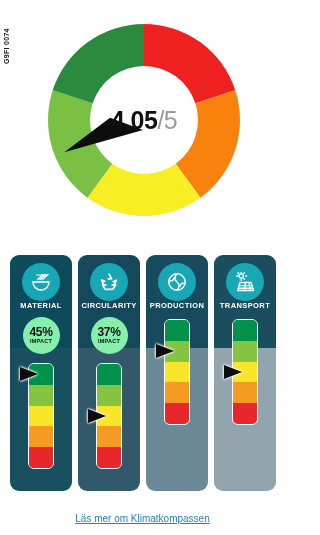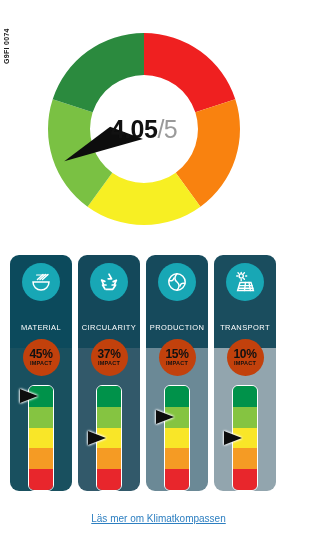--- a/index.html
+++ b/index.html
@@ -30,21 +30,21 @@
     transform: rotate(180deg);
     text-align: left;
     white-space: nowrap;
     line-height: 14px;
   }
 
   
   .gauge-wrap {
     position: absolute;
     left: 48px;
-    top: 13px;
+    top: 4px;
     width: 192px;
     height: 232px;
   }
   .gauge-svg { display: block; }
 
   .score-text {
     position: absolute;
     left: 0;
     top: 0;
     width: 192px;
@@ -110,34 +110,34 @@
     margin-top: 8px;
     width: 38px;
     height: 38px;
     border-radius: 50%;
     background: #18a7b5;
     display: flex;
     align-items: center;
     justify-content: center;
   }
   .card-title {
-    margin-top: 22px;
+    margin-top: 0;
     font-size: 7.5px;
-    font-weight: normal;
+    font-weight: bold;
     color: #ffffff;
     letter-spacing: 0.4px;
     text-align: center;
     line-height: 9px;
   }
   .impact-badge {
     margin-top: 7px;
     width: 37px;
     height: 37px;
     border-radius: 50%;
-    background: #c2410c;
+    background: #86efac;
     display: flex;
     flex-direction: column;
     align-items: center;
     justify-content: center;
     line-height: 1;
   }
   .impact-pct {
     font-size: 12px;
     font-weight: bold;
     color: #111111;
@@ -182,21 +182,20 @@
     filter: drop-shadow(0px 0px 1.2px #ffffff) drop-shadow(0px 0px 1.2px #ffffff);
   }
 
   
   .footer {
     position: absolute;
     left: 0;
     top: 508px;
     width: 285px;
     text-align: center;
-    padding-left: 16px;
   }
   .footer-link {
     font-size: 10px;
     color: #2d7fc1;
     text-decoration: underline;
     cursor: pointer;
   }
 </style>
 </head>
 <body>
@@ -290,24 +289,20 @@
       <div class="card-inner">
         <div class="card-icon">
           <svg width="24" height="24" viewBox="0 0 24 24" fill="none" stroke="#ffffff" stroke-width="1.5" stroke-linecap="round">
       <circle cx="12" cy="12" r="8.2"></circle>
       <path d="M12 3.8 C 9 7 9.5 10 12 12 C 14.5 14 15 17 12 20.2"></path>
       <path d="M4.2 10.5 C 7 11.5 8.5 10 9 8"></path>
       <path d="M19.8 13.5 C 17 12.5 15.6 14 15 16"></path>
     </svg>
         </div>
         <div class="card-title">PRODUCTION</div>
-        <div class="impact-badge">
-          <div class="impact-pct">15%</div>
-          <div class="impact-label">IMPACT</div>
-        </div>
         <div class="bar-area">
           <div class="bar">
             <div class="bar-seg" style="background: rgb(0, 146, 74);"></div>
             <div class="bar-seg" style="background: rgb(133, 196, 65);"></div>
             <div class="bar-seg" style="background: rgb(249, 230, 40);"></div>
             <div class="bar-seg" style="background: rgb(245, 155, 36);"></div>
             <div class="bar-seg" style="background: rgb(232, 38, 44);"></div>
           </div>
           <div class="needle" style="top: 24.8px; left: 10px;"></div>
         </div>
@@ -328,24 +323,20 @@
             <path d="M10.7 8.5 l.7 .7"></path>
     <path d="M10.7 3.5 l.7-.7"></path>
     <path d="M7 12.5 h11 l2.4 8 h-15.8 Z"></path>
     <path d="M6.6 15.6 h12.6"></path>
             <path d="M6 18.2 h14"></path>
     <path d="M12.5 12.5 l-1 8"></path>
             <path d="M16 12.5 l1.4 8"></path>
   </svg>
         </div>
         <div class="card-title">TRANSPORT</div>
-        <div class="impact-badge">
-          <div class="impact-pct">10%</div>
-          <div class="impact-label">IMPACT</div>
-        </div>
         <div class="bar-area">
           <div class="bar">
             <div class="bar-seg" style="background: rgb(0, 146, 74);"></div>
             <div class="bar-seg" style="background: rgb(133, 196, 65);"></div>
             <div class="bar-seg" style="background: rgb(249, 230, 40);"></div>
             <div class="bar-seg" style="background: rgb(245, 155, 36);"></div>
             <div class="bar-seg" style="background: rgb(232, 38, 44);"></div>
           </div>
           <div class="needle" style="top: 46px; left: 10px;"></div>
         </div>

